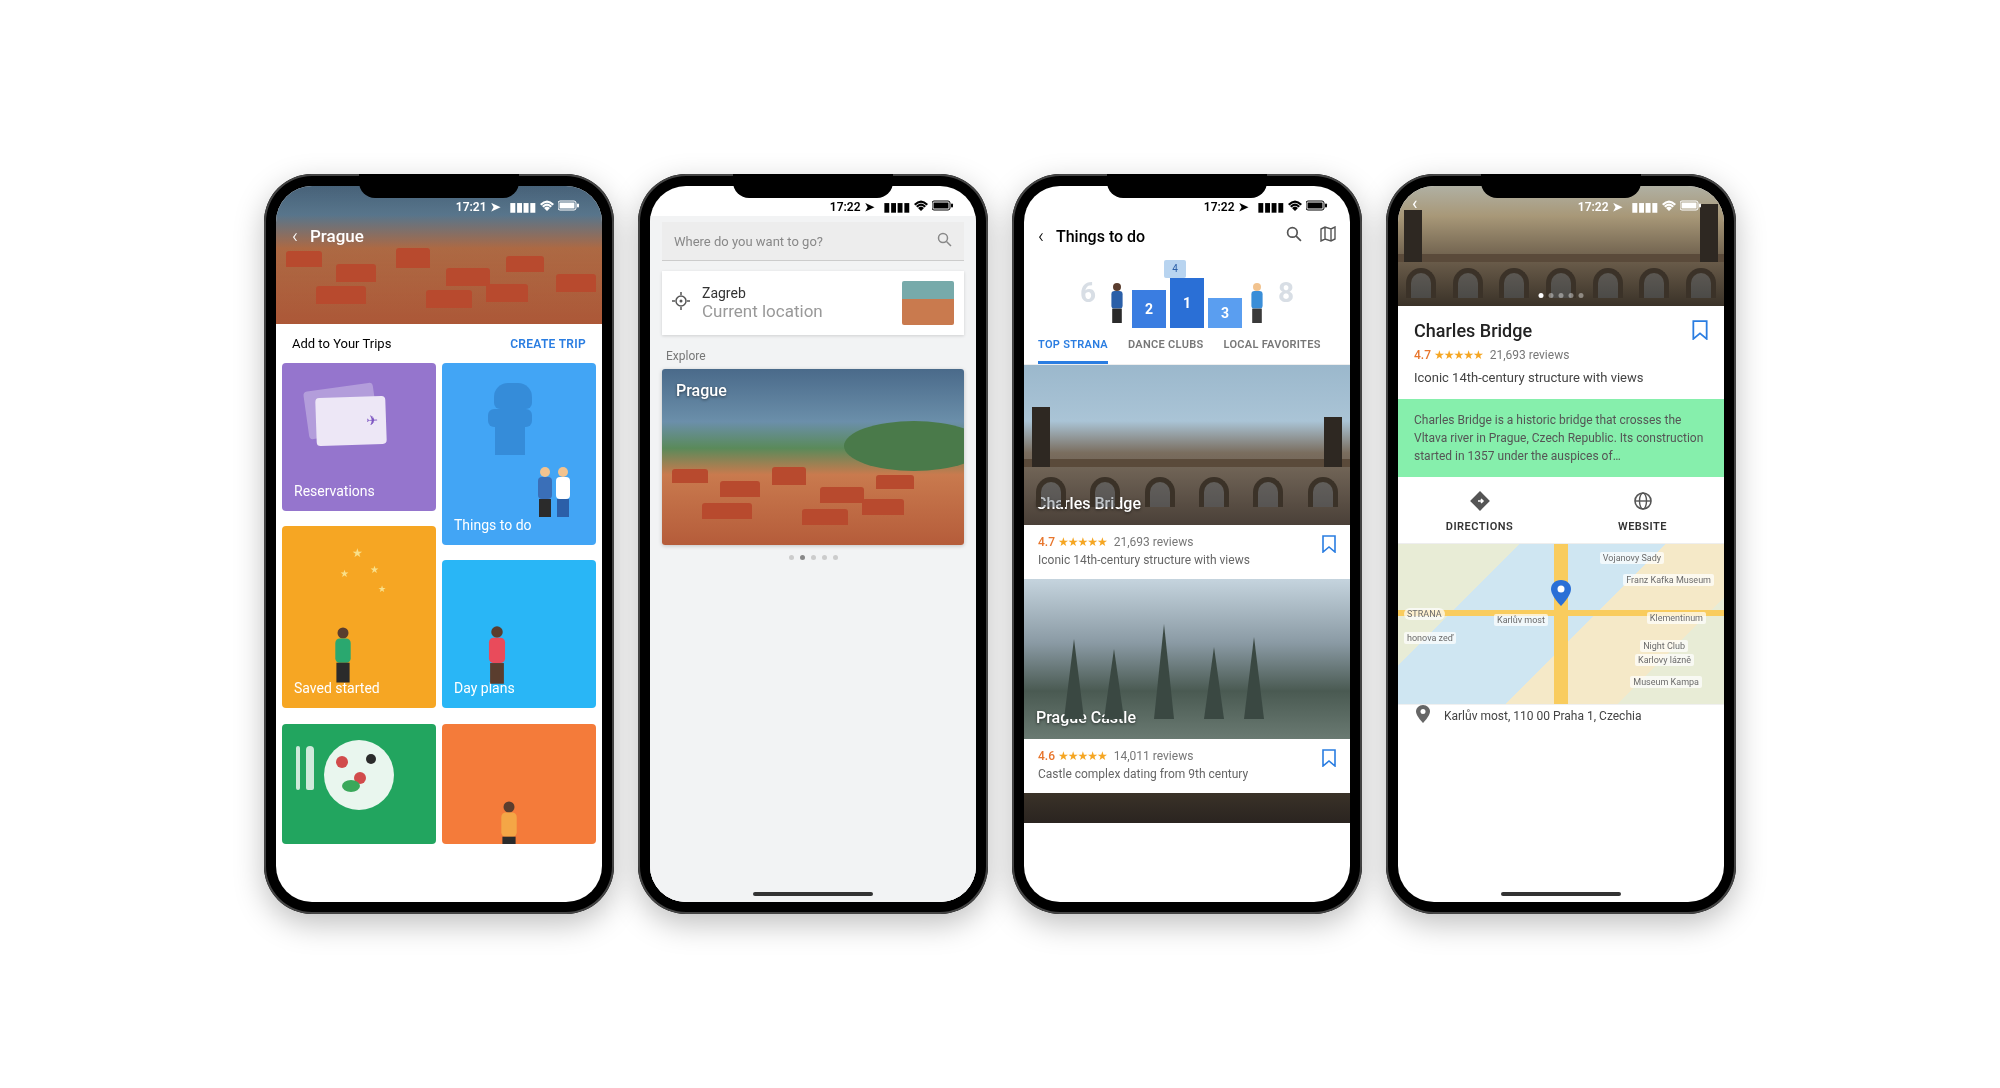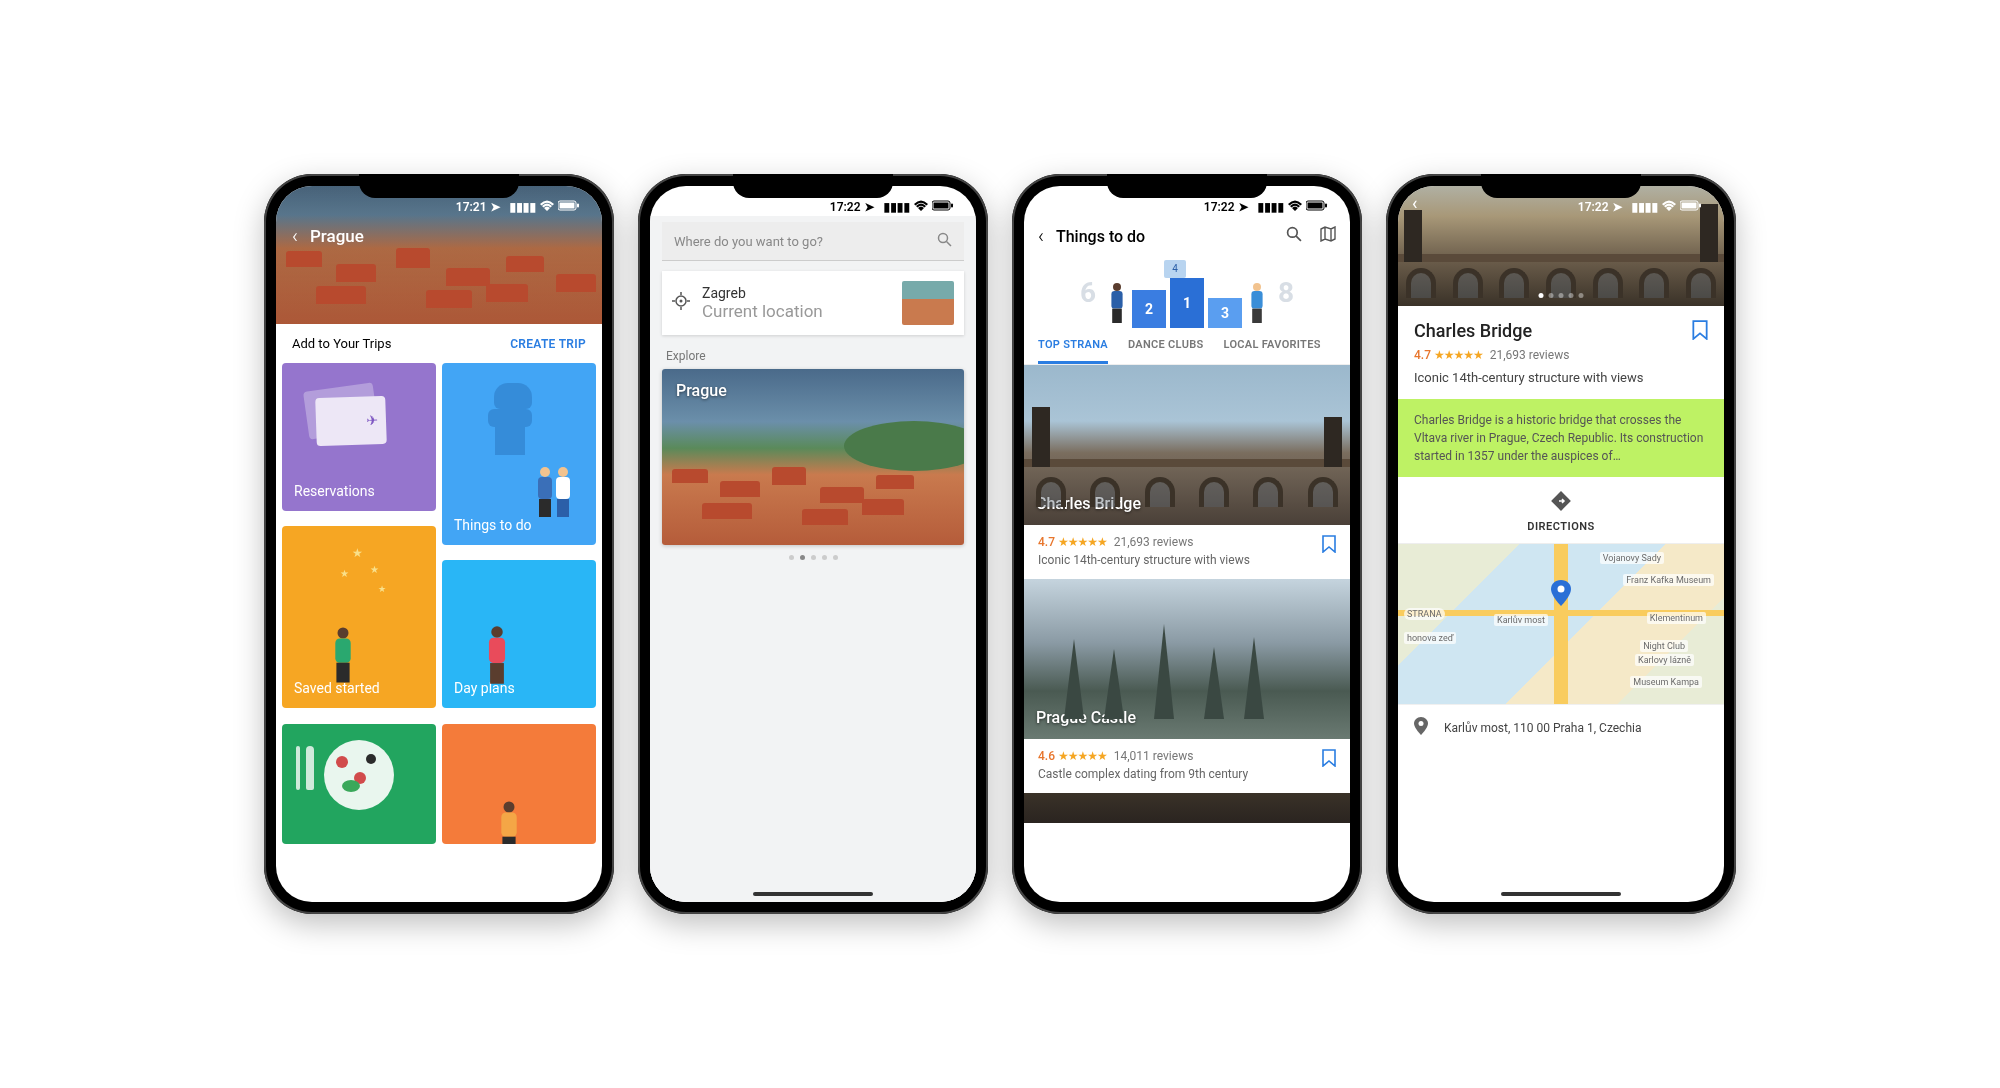--- a/index.html
+++ b/index.html
@@ -124,32 +124,32 @@
   .s4-hero { height:150px; margin-top:-30px; padding-top:30px; background:linear-gradient(180deg,#b8c8ce 0%,#a89878 40%,#6a5c4a 70%,#3a3228 100%); position:relative; color:#fff; }
   .s4-back { position:absolute; top:36px; left:14px; font-size:18px; }
   .pager-dots { position:absolute; bottom:8px; left:50%; transform:translateX(-50%); display:flex; gap:5px; }
   .pager-dots span { width:5px; height:5px; background:rgba(255,255,255,0.4); border-radius:50%; }
   .pager-dots span.active { background:#fff; }
   .s4-title-row { display:flex; justify-content:space-between; align-items:flex-start; padding:14px 16px 4px; }
   .s4-title { font-size:18px; font-weight:500; color:#222; }
   .s4-bookmark { color:#2a7de1; font-size:18px; }
   .s4-rating-row { padding:0 16px 8px; font-size:12px; }
   .s4-tagline { padding:0 16px 14px; font-size:13px; color:#444; }
-  .s4-desc { background:#bef264; padding:12px 16px; font-size:12px; color:#555; line-height:1.5; }
+  .s4-desc { background:#86efac; padding:12px 16px; font-size:12px; color:#555; line-height:1.5; }
   .s4-actions { display:flex; border-bottom:1px solid #eee; }
   .s4-action { flex:1; text-align:center; padding:14px 0 10px; font-size:11px; font-weight:600; color:#333; letter-spacing:0.5px; }
   .s4-action-icon { font-size:18px; display:block; margin-bottom:5px; color:#555; }
   .s4-map { height:160px; background:
      linear-gradient(90deg, rgba(255,255,255,0) 48%, #f9cc5e 48%, #f9cc5e 52%, rgba(255,255,255,0) 52%),
      linear-gradient(0deg, rgba(255,255,255,0) 55%, #f9cc5e 55%, #f9cc5e 59%, rgba(255,255,255,0) 59%),
      linear-gradient(135deg,#e8ecd6 0 25%,#cfe6f2 25% 55%,#f5e9c8 55% 78%,#e8ecd6 78%);
      position:relative; }
   .map-label { position:absolute; font-size:9px; color:#6b6b6b; background:rgba(255,255,255,0.7); padding:1px 3px; border-radius:2px; }
   .map-pin { position:absolute; left:50%; top:42%; transform:translate(-50%,-100%); color:#2a6fd6; font-size:20px; }
-  .s4-info-row { display:flex; align-items:center; gap:14px; padding:12px 16px; font-size:12px; color:#444; border-top:1px solid #f0f0f0; }
+  .s4-info-row { display:flex; align-items:center; gap:14px; padding:0 16px; font-size:12px; color:#444; border-top:1px solid #f0f0f0;text-align:right; }
   .s4-info-icon { color:#666; font-size:14px; width:16px; }
 
   
   .arches { position:absolute; bottom:18px; left:0; right:0; height:46px; display:flex; justify-content:space-around; align-items:flex-end; }
   .arch { width:30px; height:30px; border:5px solid #3b3228; border-bottom:none; border-radius:20px 20px 0 0; background:rgba(90,100,110,0.4); }
   .bridge-deck { position:absolute; bottom:58px; left:0; right:0; height:8px; background:#5a4a3a; }
   .bridge-tower { position:absolute; width:18px; background:#2e2822; bottom:58px; }
 
   
   .spire { position:absolute; bottom:20px; width:0; height:0; border-left:10px solid transparent; border-right:10px solid transparent; border-bottom:60px solid #3a4842; }
@@ -533,20 +533,30 @@
     <div class="s4-desc">Charles Bridge is a historic bridge that crosses the Vltava river in Prague, Czech Republic. Its construction started in 1357 under the auspices of…</div>
     <div class="s4-actions">
       <div class="s4-action">
         <span class="s4-action-icon">
           <svg width="20" height="20" viewBox="0 0 20 20">
               <rect x="3" y="3" width="14" height="14" transform="rotate(45 10 10)" fill="#555"></rect>
               <path d="M8 10 H12 M11 8 L13 10 L11 12" stroke="#fff" stroke-width="1.5" fill="none"></path>
             </svg>
         </span>
         <span>DIRECTIONS</span>
+      </div>
+      <div class="s4-action">
+        <span class="s4-action-icon">
+          <svg width="20" height="20" viewBox="0 0 20 20">
+              <circle cx="10" cy="10" r="8" fill="none" stroke="#555" stroke-width="1.6"></circle>
+              <ellipse cx="10" cy="10" rx="3.5" ry="8" fill="none" stroke="#555" stroke-width="1.4"></ellipse>
+              <line x1="2" y1="10" x2="18" y2="10" stroke="#555" stroke-width="1.4"></line>
+            </svg>
+        </span>
+        <span>WEBSITE</span>
       </div>
     </div>
     <div class="s4-map">
       <span class="map-pin">
         <svg width="20" height="26" viewBox="0 0 20 26">
             <path d="M10 0 C4 0 0 4 0 9 C0 16 10 26 10 26 S20 16 20 9 C20 4 16 0 10 0 Z" fill="#2a6fd6"></path>
             <circle cx="10" cy="9" r="3.5" fill="#fff"></circle>
           </svg>
       </span>
       <span class="map-label" style="left:6px; top:64px;border-radius:6px;">STRANA</span>

